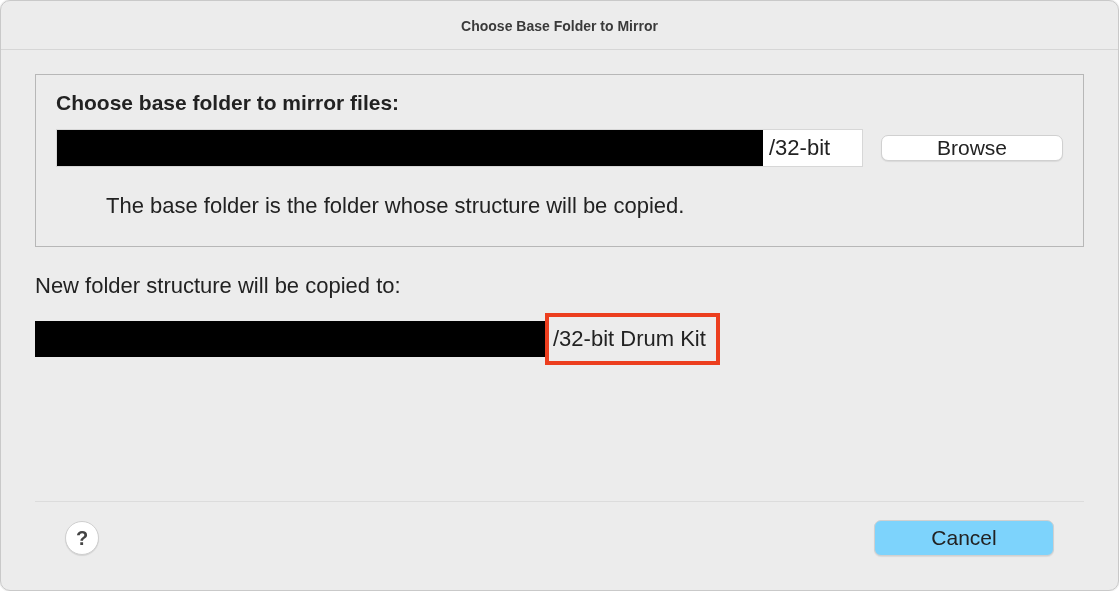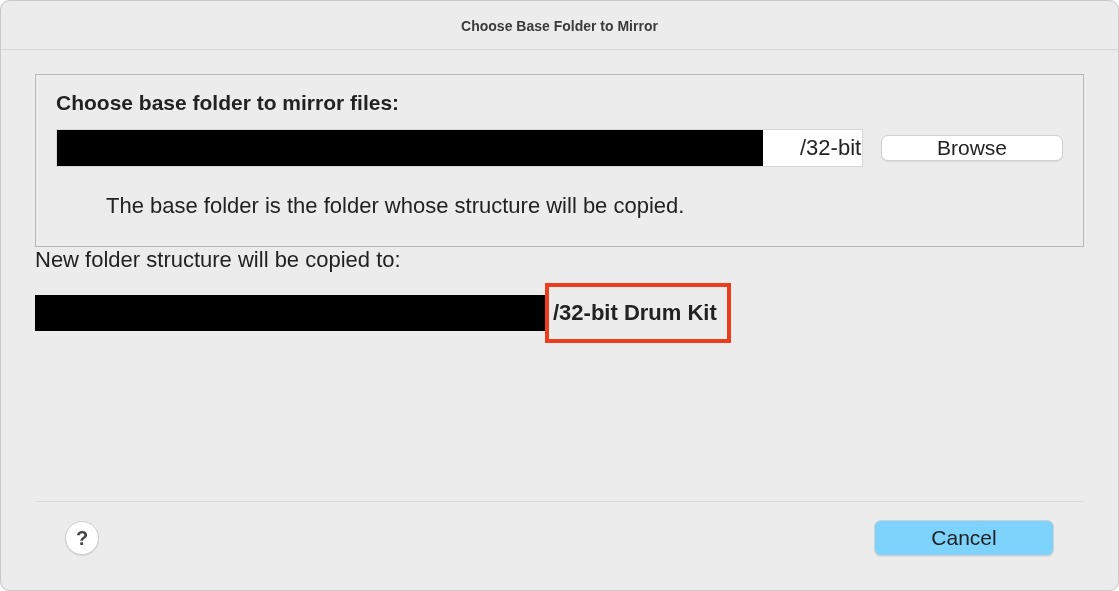--- a/index.html
+++ b/index.html
@@ -59,21 +59,20 @@
     }
     .path-input-wrap {
       flex: 1;
       background: #ffffff;
       border: 1px solid #d7d7d7;
       height: 38px;
       display: flex;
       align-items: center;
       overflow: hidden;
       position: relative;
-      gap: 31px;
     }
     .path-redacted {
       background: #000000;
       height: 100%;
       flex-shrink: 0;
     }
     .path-visible {
       font-size: 22px;
       color: #222;
       padding: 0 6px;
@@ -97,44 +96,44 @@
       margin-left: 50px;
       margin-right: 20px;
     }
     .description p {
       margin-bottom: 18px;
     }
     .description p:last-child {
       margin-bottom: 0;
     }
     .dest-section {
+      margin-top: 26px;
     }
     .dest-label {
       font-size: 22px;
       color: #222;
       margin-bottom: 22px;
     }
     .dest-path-row {
       display: flex;
       align-items: center;
       height: 36px;
     }
     .dest-redacted {
       background: #000;
       height: 36px;
     }
     .dest-visible-wrap {
       border: 4px solid #ec3e1e;
-      height: 60px;
+      height: 52px;
       display: flex;
       align-items: center;
       padding: 0 10px 0 4px;
       margin-top: -4px;
       margin-bottom: -4px;
-      font-weight: bold;
     }
     .dest-visible {
       font-size: 22px;
       color: #222;
       white-space: nowrap;
     }
     .footer {
       border-top: 1px solid #dcdcdc;
       padding: 18px 30px 20px 30px;
       display: flex;

